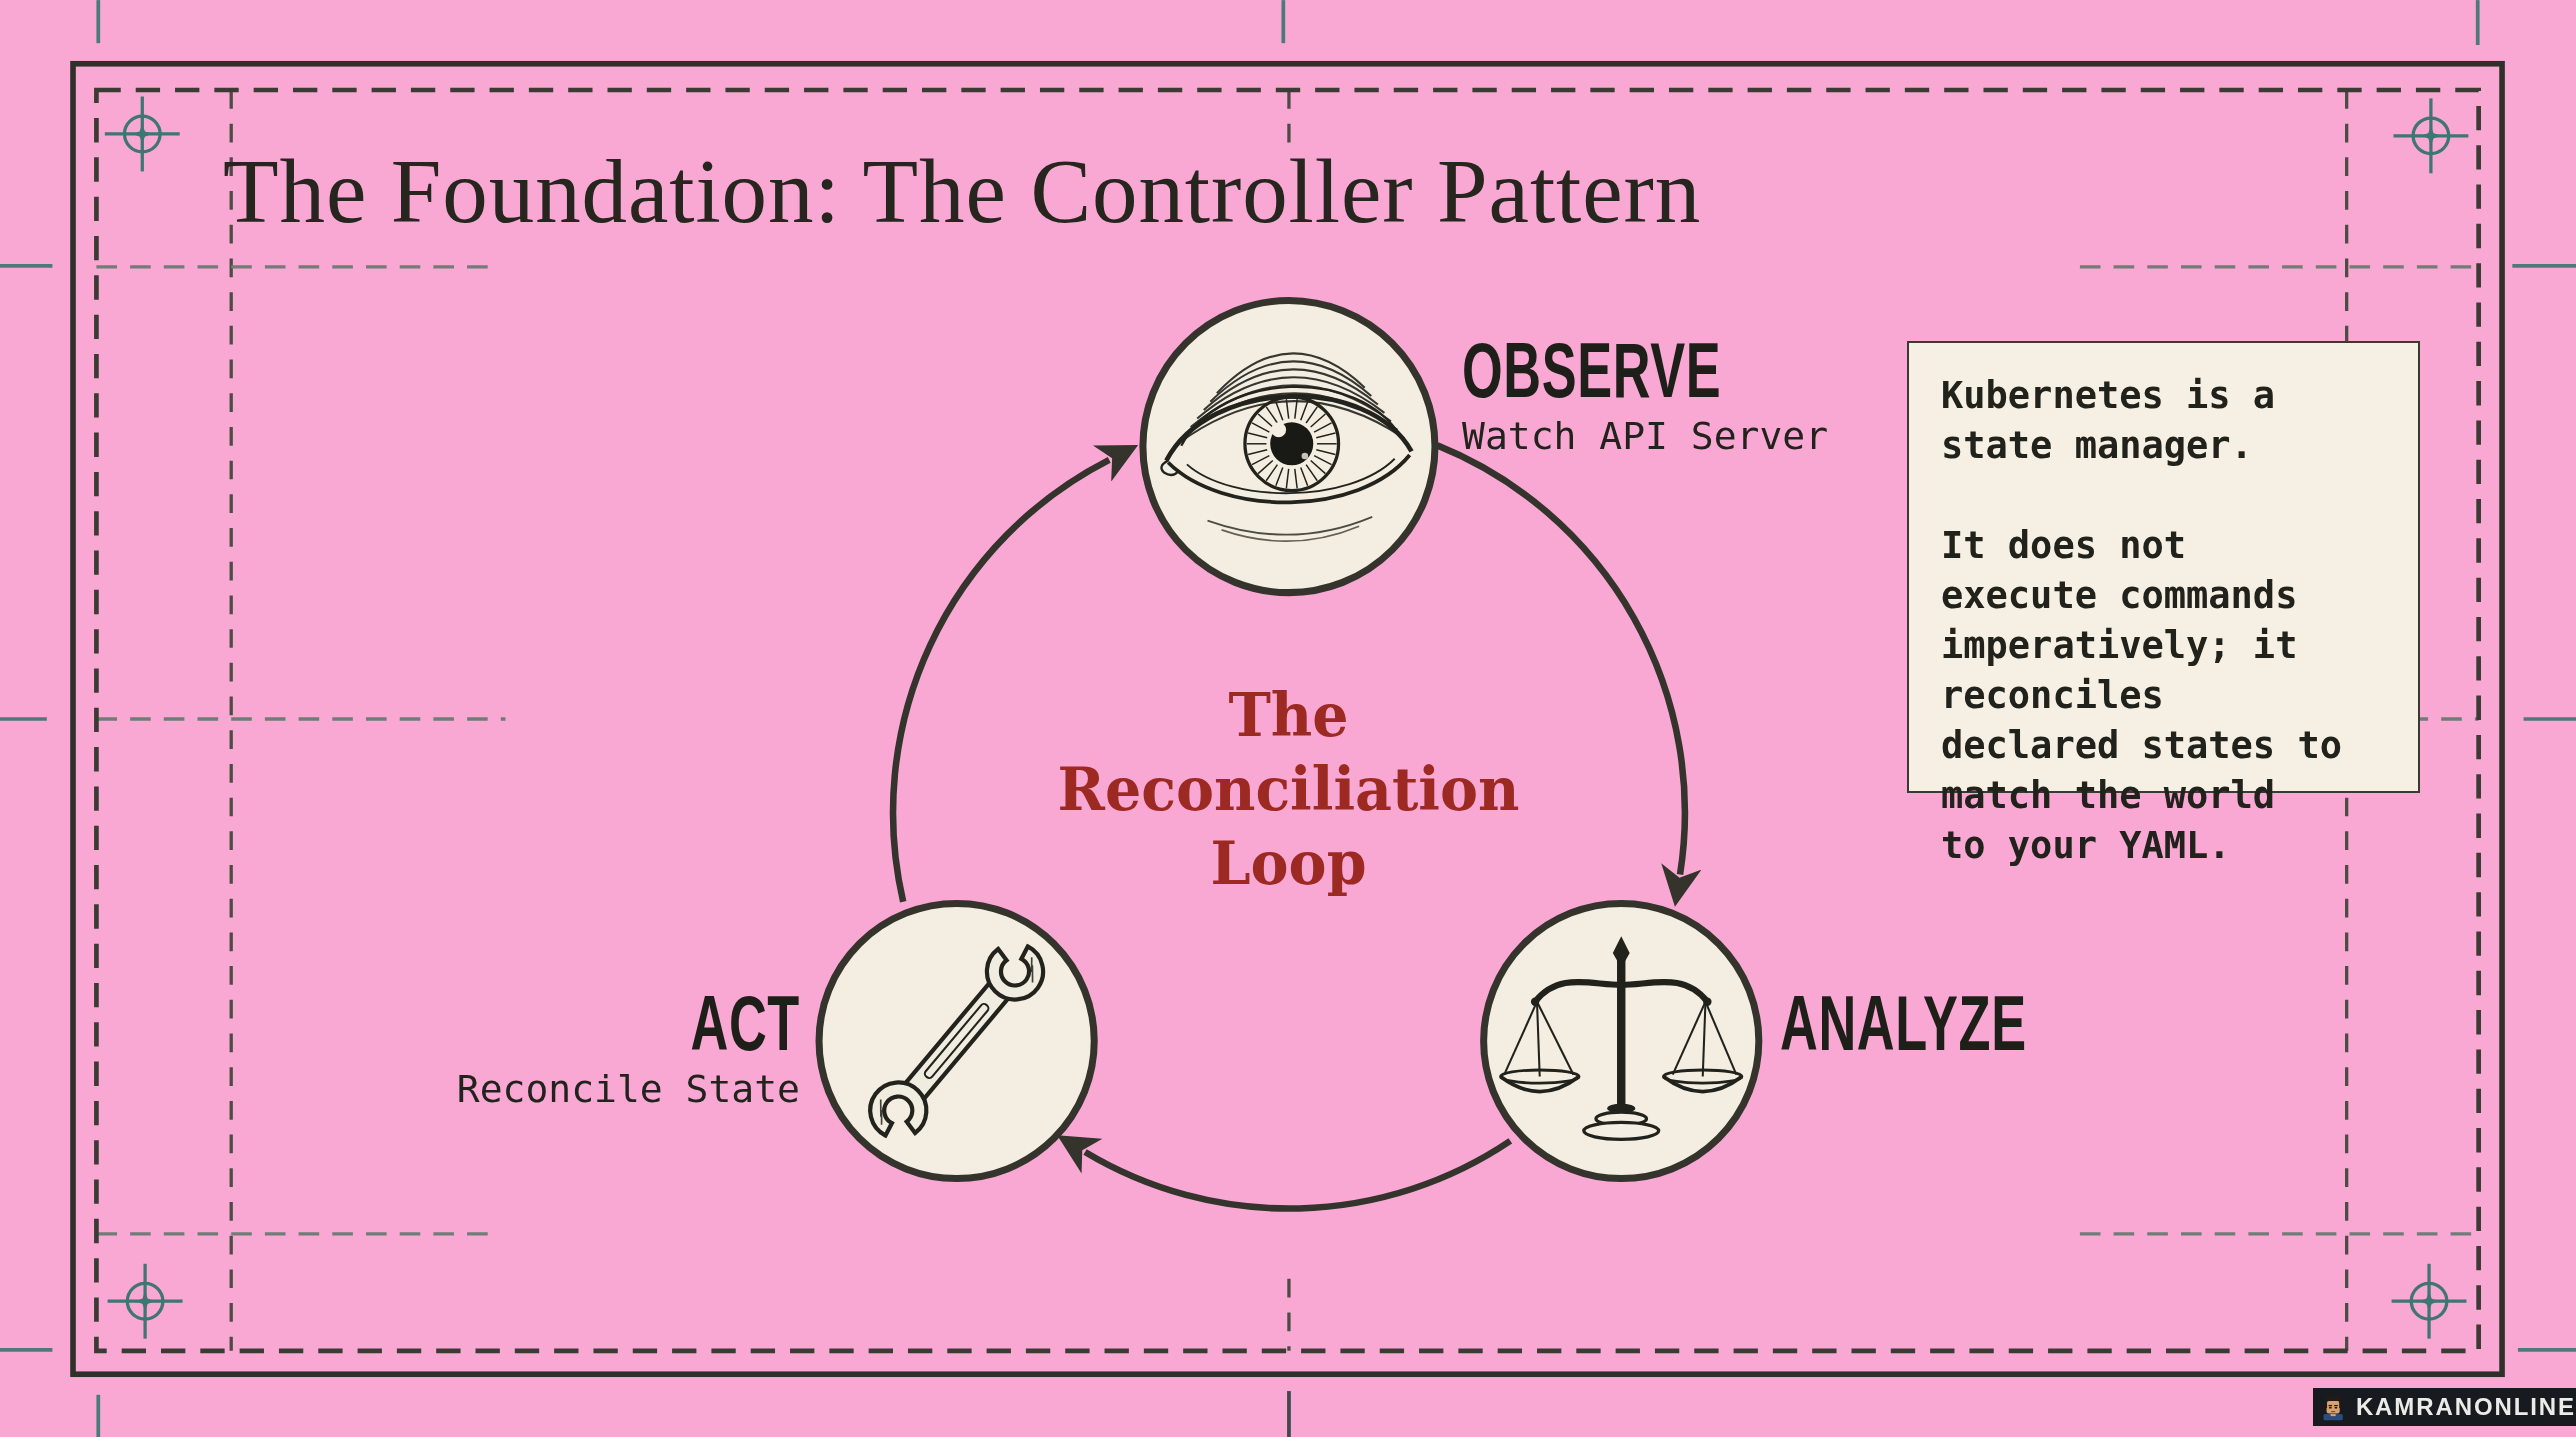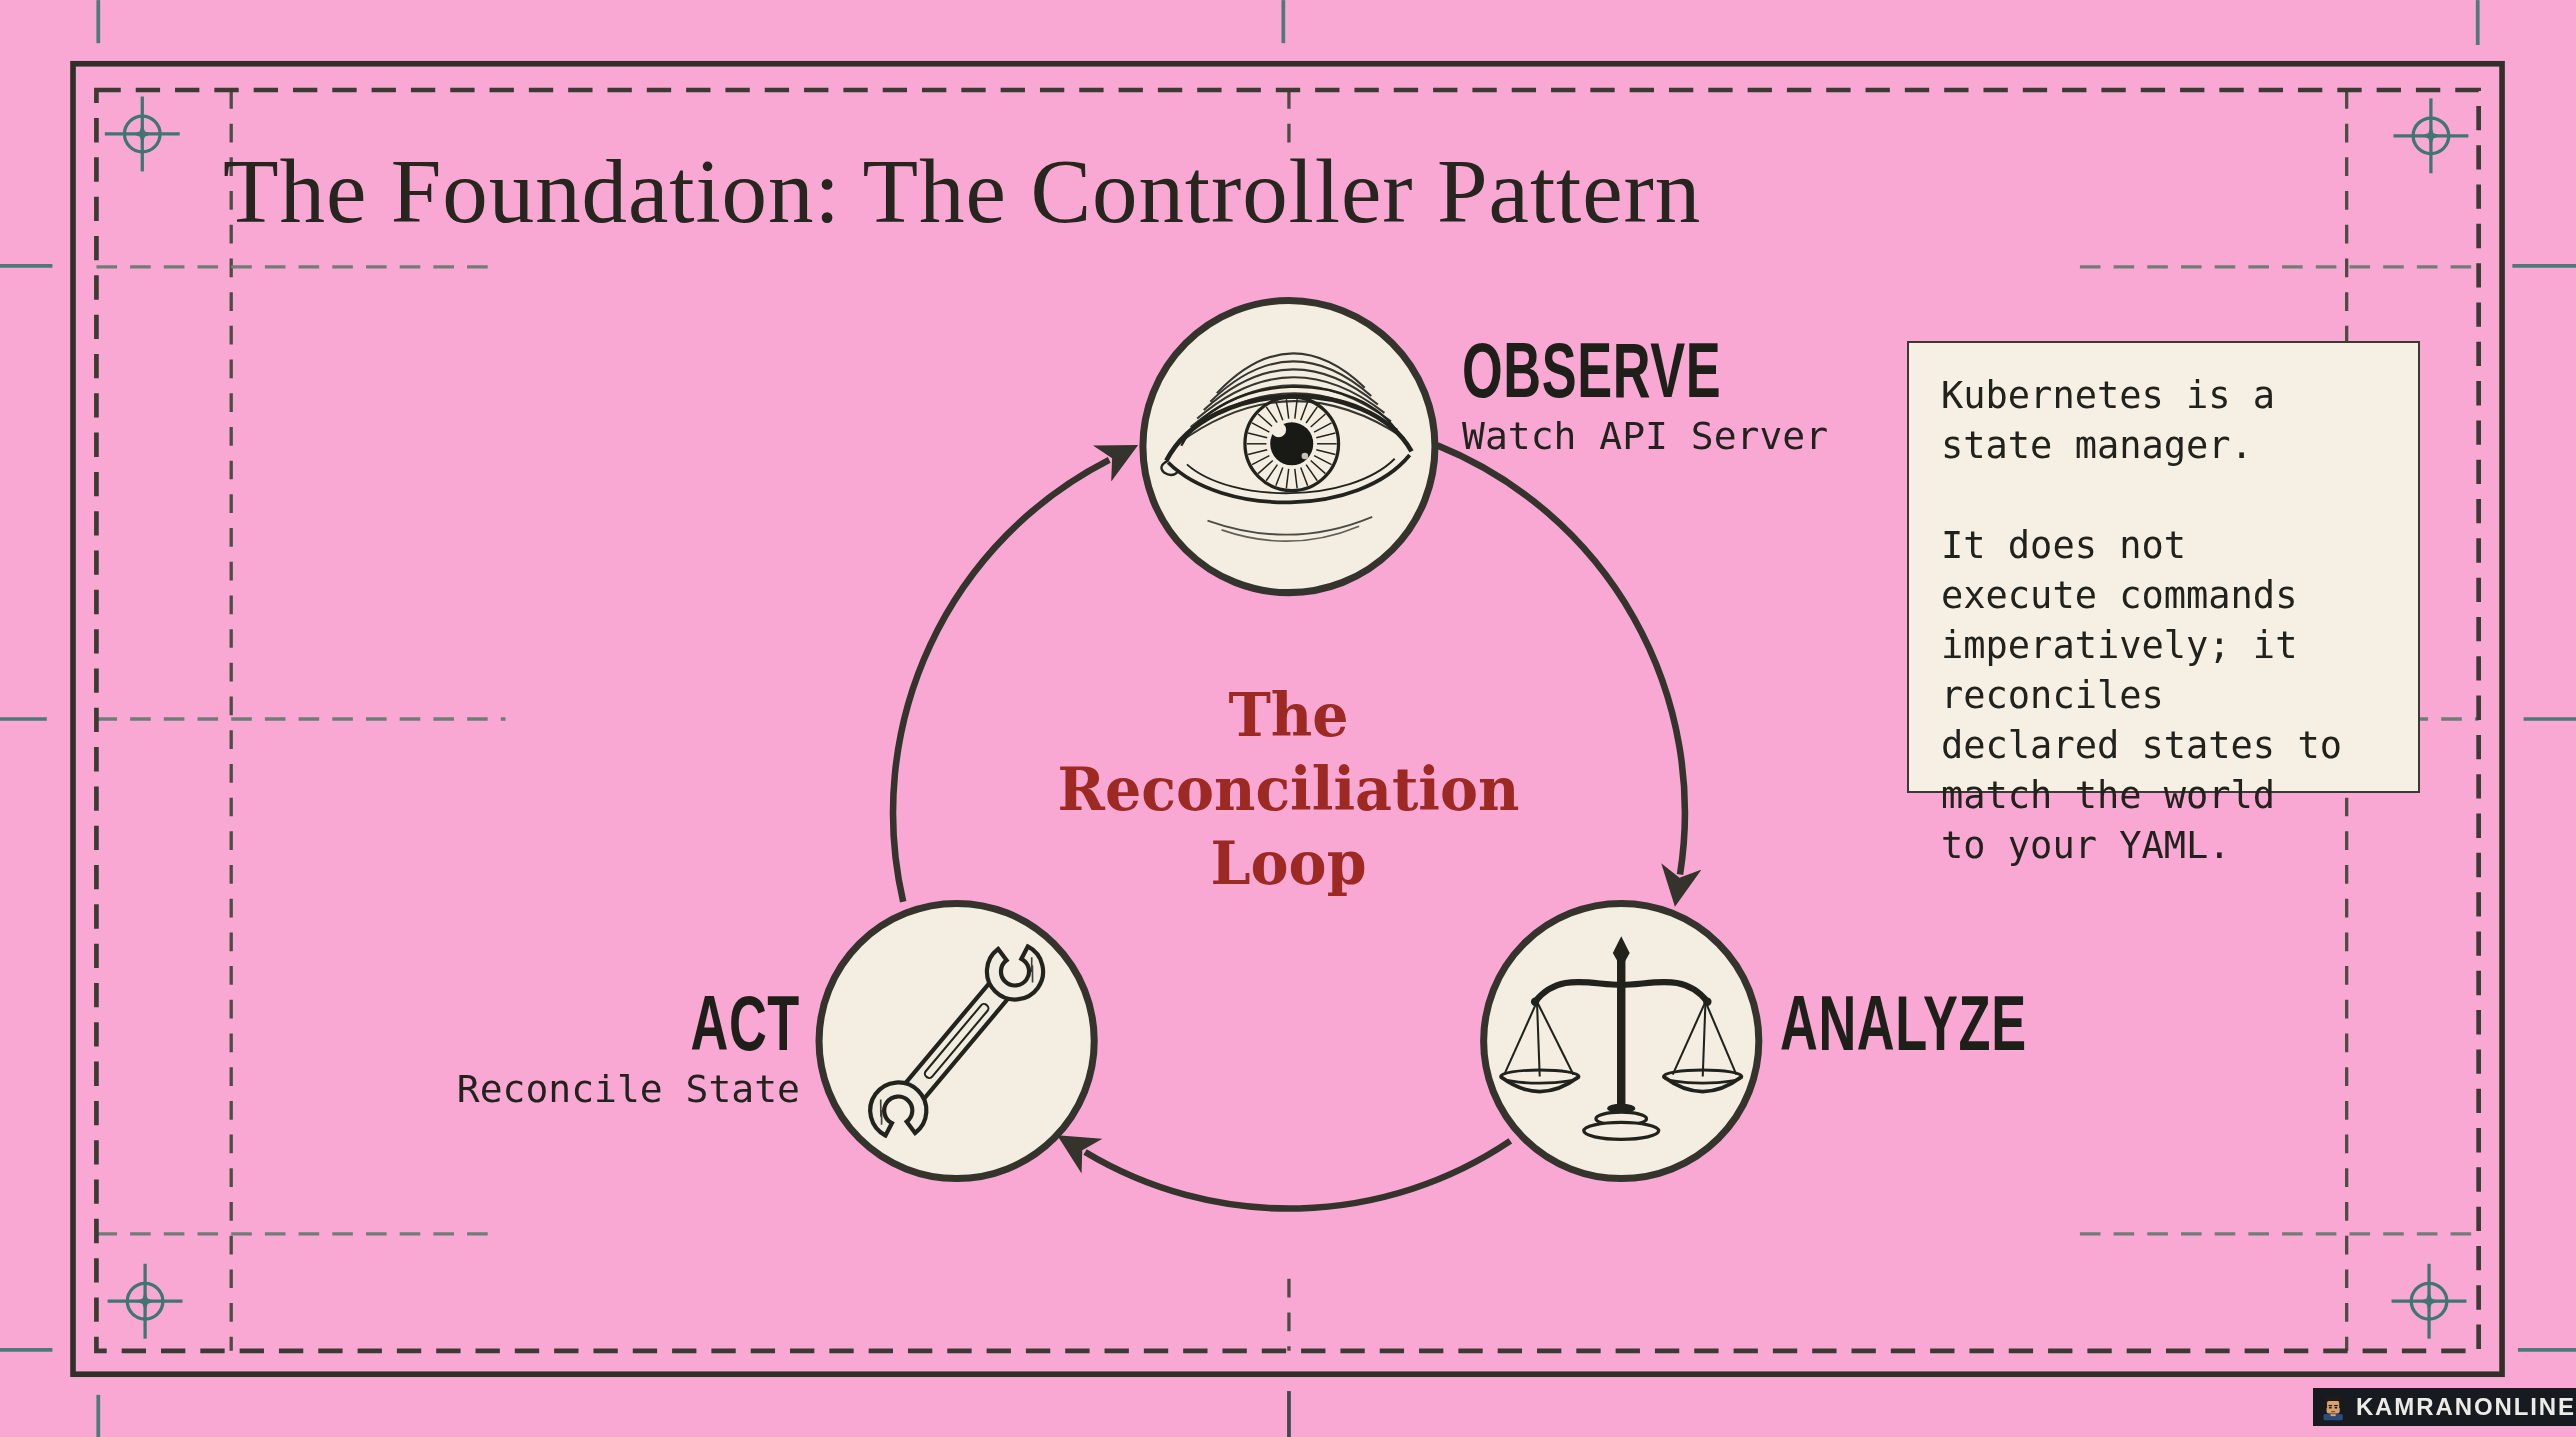--- a/index.html
+++ b/index.html
@@ -15,21 +15,21 @@
   .node-label{font-weight:700;font-size:77px;line-height:1;color:#1f1f19;letter-spacing:0.9px;
               transform:scaleX(.68);white-space:nowrap;}
   .node-sub{font-family:"DejaVu Sans Mono",monospace;font-size:38px;line-height:1;color:#23231d;white-space:nowrap;}
   .observe-label{left:1462px;top:332px;transform-origin:left top;}
   .observe-sub{left:1462px;top:417px;}
   .analyze-label{left:1780px;top:985px;transform-origin:left top;}
   .analyze-sub{left:1780px;top:1070px;}
   .act-label{right:1776px;top:985px;transform-origin:right top;text-align:right;}
   .act-sub{right:1776px;top:1070px;}
   .note-box{left:1907px;top:341px;width:513px;height:452px;box-sizing:border-box;
-            background:#f5f0e3;border:2.8px solid #3a3a32;padding:28px 9.4px 0 32px;}
+            background:#f5f0e3;border:2.8px solid #3a3a32;padding:28px 9.4px 0 32px;font-weight:bold;}
   .note-box p{margin:0;font-family:"DejaVu Sans Mono",monospace;font-size:37px;line-height:50px;
               color:#22221c;white-space:pre-line;}
   .note-box p + p{margin-top:50px;}
   .badge{left:2313px;top:1388px;width:263px;height:38px;background:#171b20;display:flex;
          align-items:center;gap:11.2px;padding-left:9.4px;box-sizing:border-box;}
   .badge-text{font-weight:700;font-size:24px;letter-spacing:1.9px;color:#ebebe7;white-space:nowrap;}
 </style>
 </head>
 <body>
 

